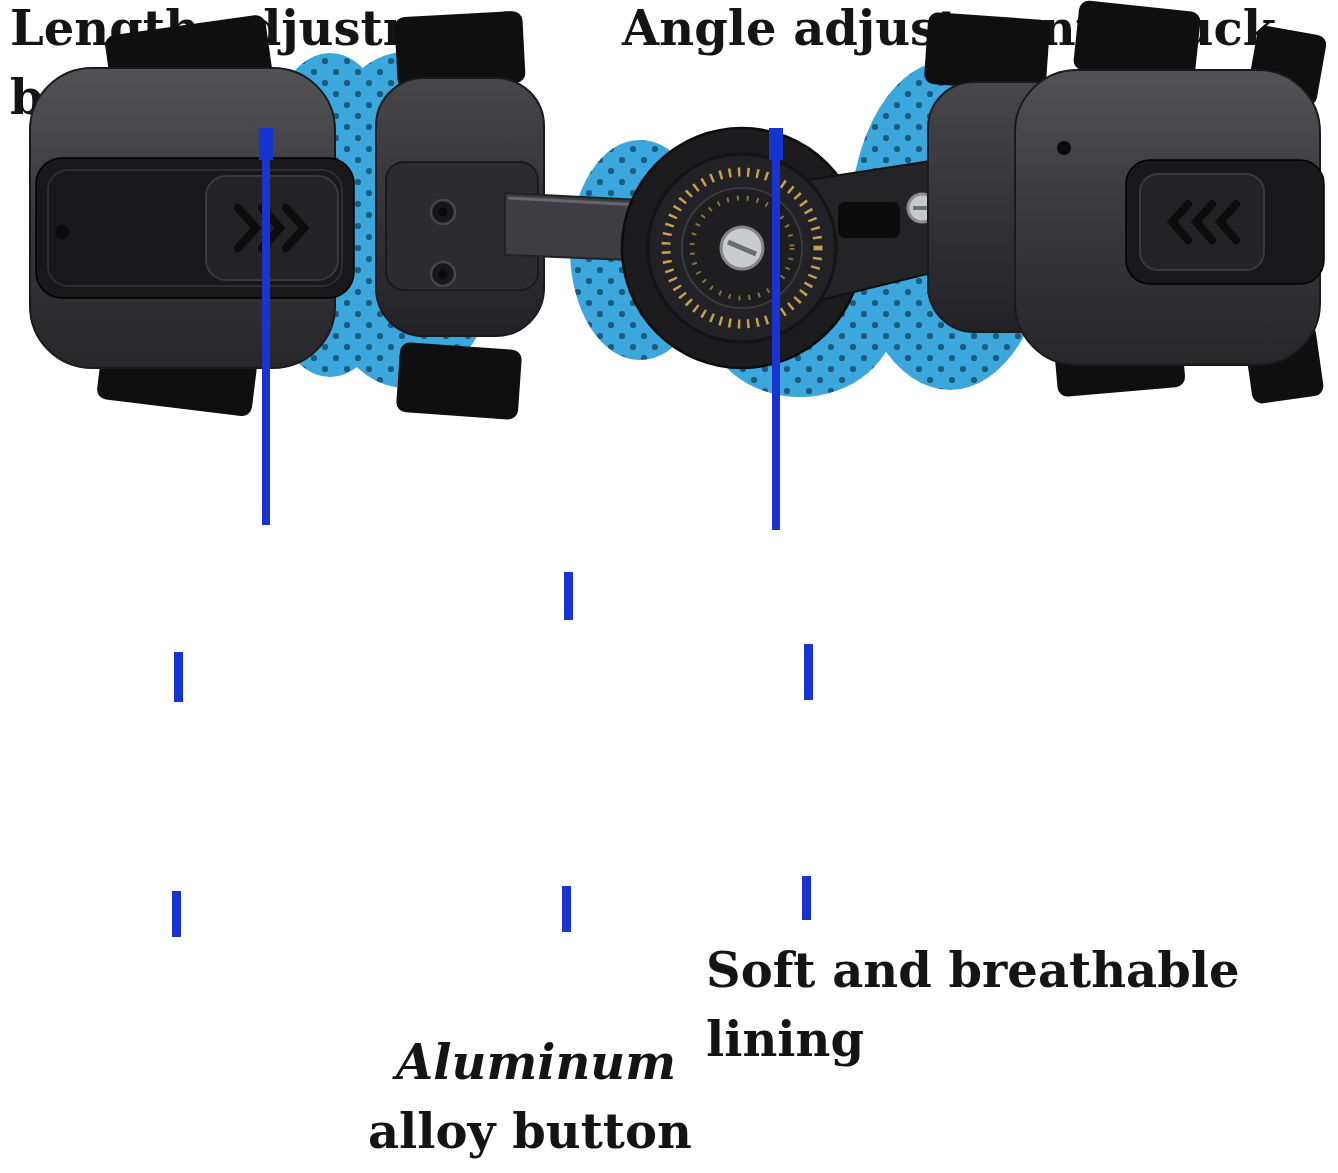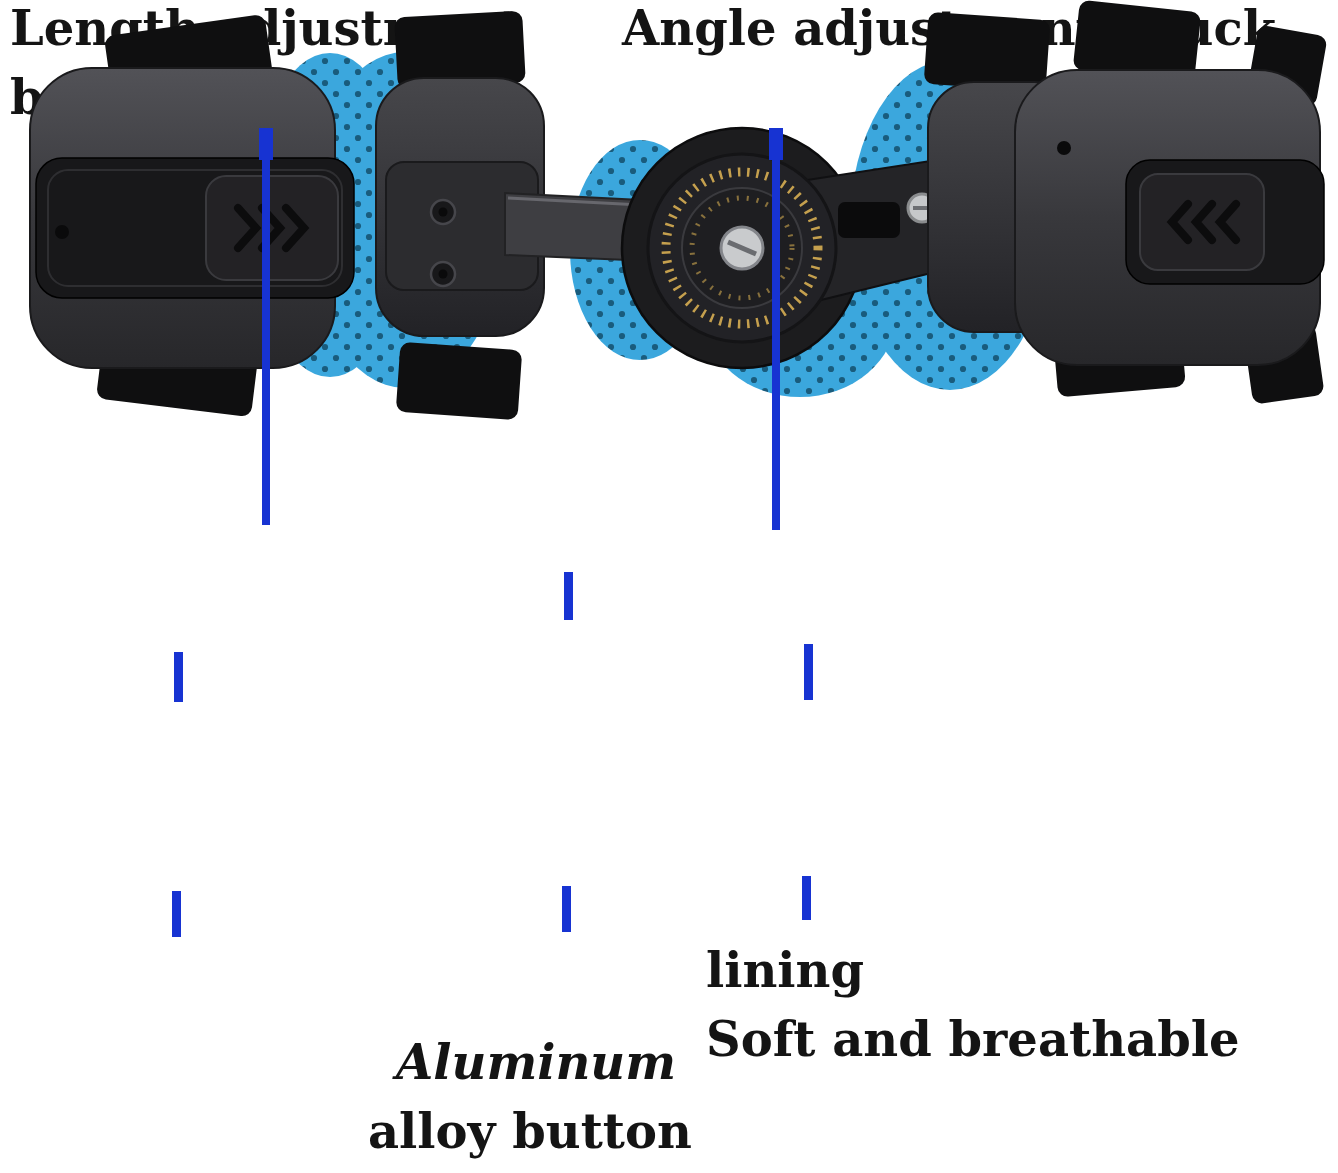--- a/index.html
+++ b/index.html
@@ -38,22 +38,22 @@
 <div class="label" style="left:10px; top:-6px;">
   <div>Length adjustment</div>
   <div>button</div>
 </div>
 
 <div class="label" style="left:622px; top:-6px;">
   <div>Angle adjustment chuck</div>
 </div>
 
 <div class="label" style="left:706px; top:936px;">
+  <div>Soft and breathable</div>
   <div>lining</div>
-  <div>Soft and breathable</div>
 </div>
 
 <div class="label" style="left:368px; top:1028px;">
   <div style="margin-left:28px;font-style:italic;">Aluminum</div>
   <div>alloy button</div>
 </div>
 
 <div class="mark" style="left:259px; top:128px; width:14px; height:32px;"></div>
 <div class="mark" style="left:262px; top:128px; width:8px; height:397px;"></div>
 

